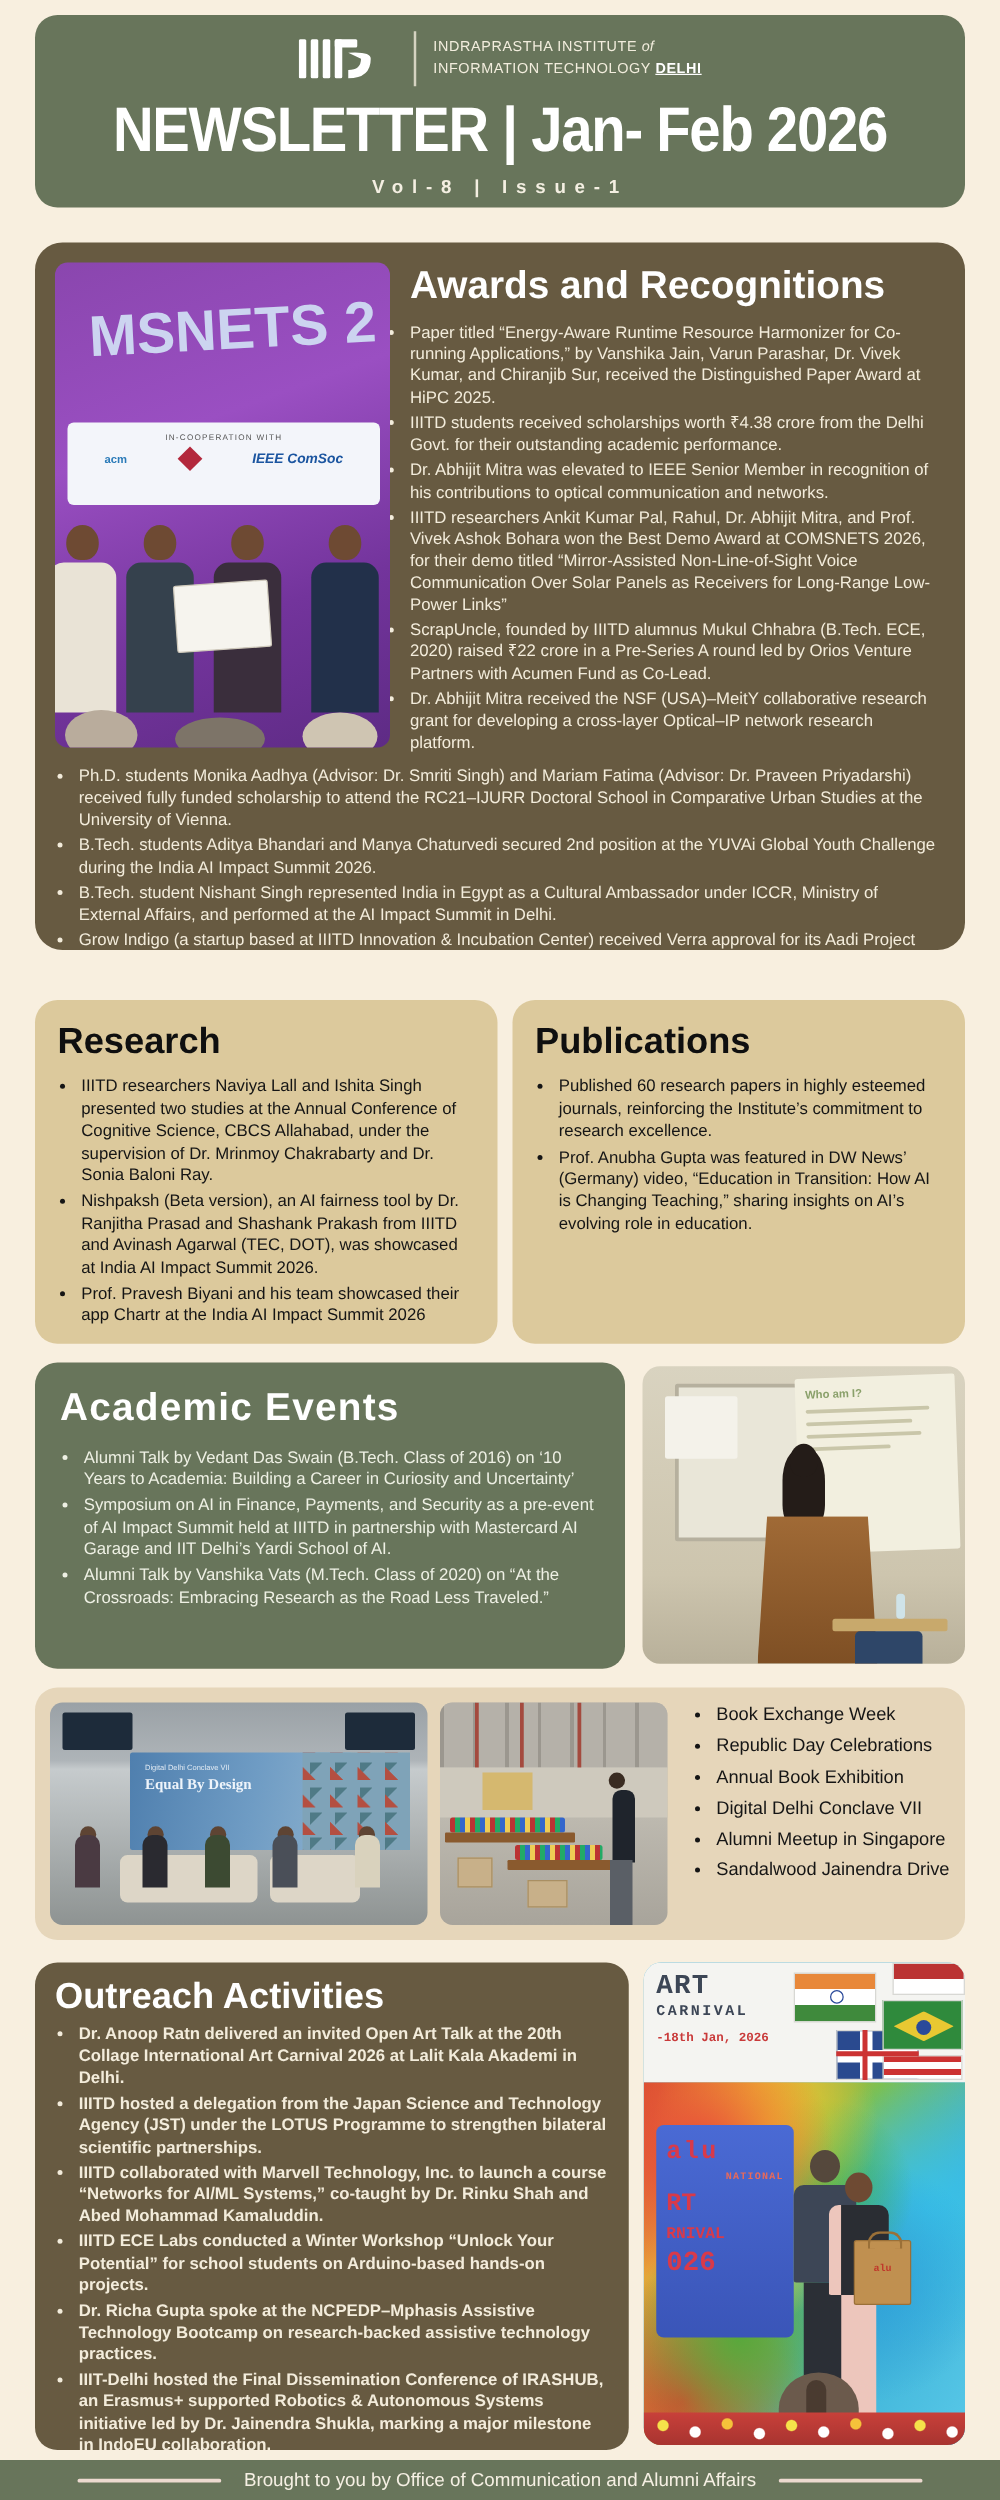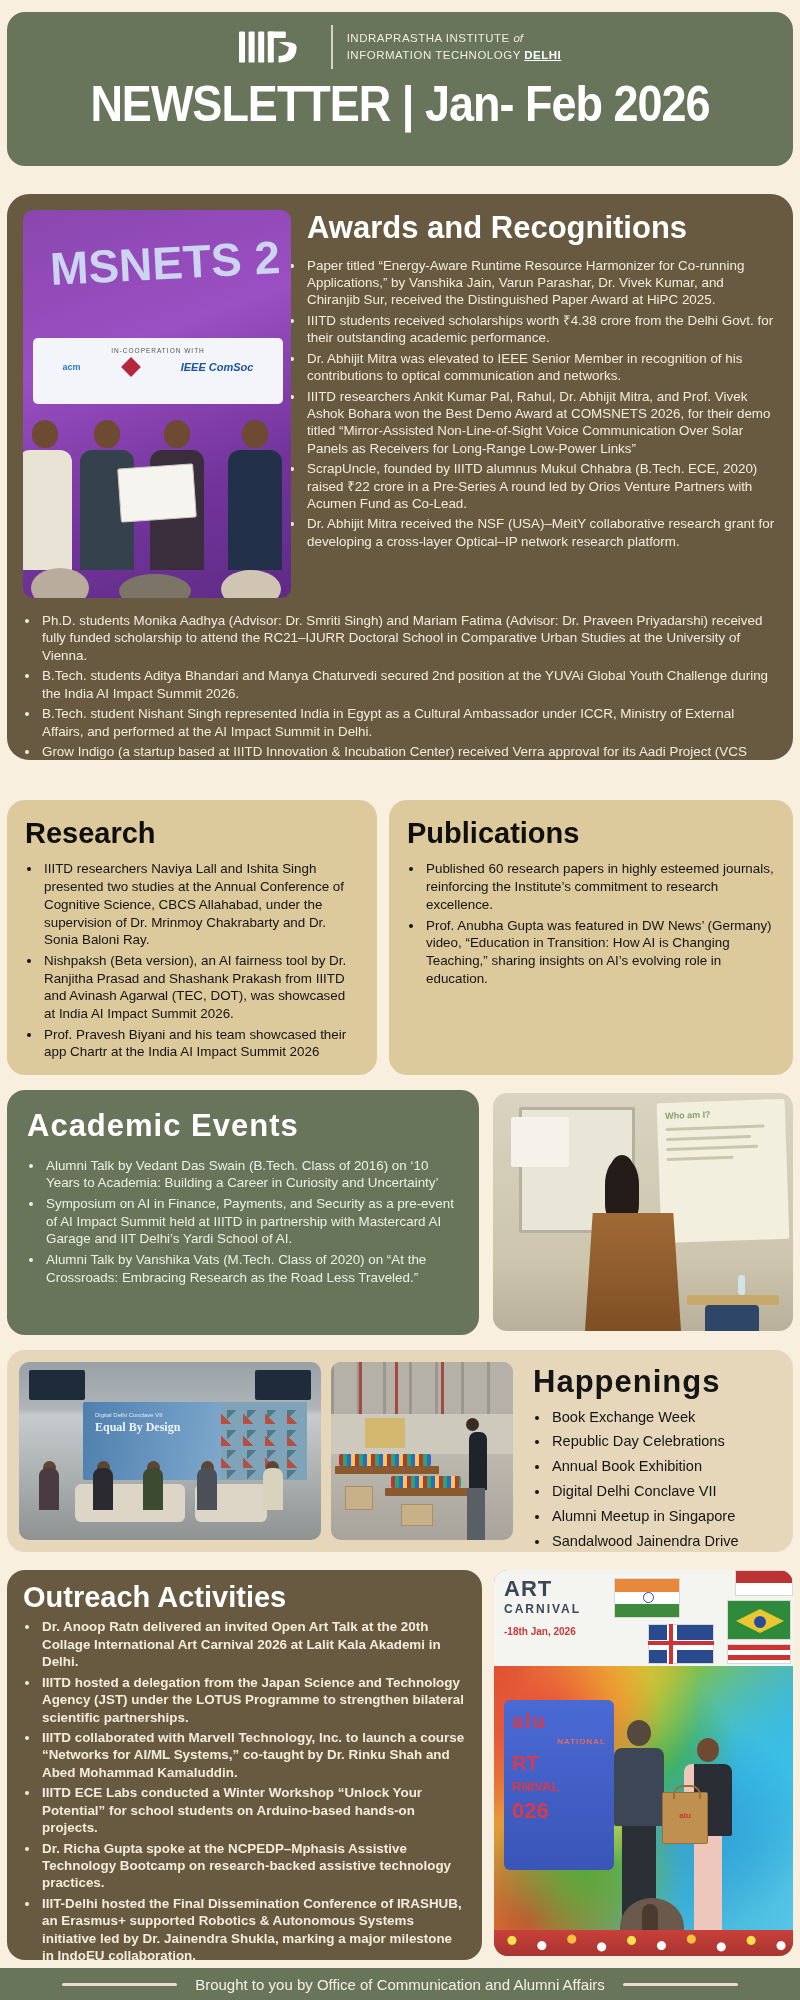--- a/index.html
+++ b/index.html
@@ -2,21 +2,21 @@
 <html><head>
 <meta charset="utf-8">
 <style>
   html,body{margin:0;padding:0;}
   body{
     width:800px;height:2000px;position:relative;overflow:hidden;
     background:#f8efdf;
     font-family:"Liberation Sans",sans-serif;
     -webkit-font-smoothing:antialiased;
   }
-  .wrap{padding:0 7px;}
+  .wrap{padding:0 28px;}
   
   .masthead{
     margin-top:12px;background:#68755b;border-radius:18px;height:154px;
     color:#fff;text-align:center;padding-top:10px;box-sizing:border-box;
   }
   .logo-row{display:flex;align-items:center;justify-content:center;gap:14px;height:50px;}
   .logo-svg{display:block;}
   .vline{width:2px;height:44px;background:#e9e4d4;opacity:.85;}
   .inst{text-align:left;font-size:11.5px;letter-spacing:.5px;line-height:1.5;color:#f2eddd;}
   .inst .of{font-style:italic;text-transform:none;letter-spacing:0;}
@@ -123,21 +123,21 @@
   .hap2 .books{position:absolute;height:12px;
     background:repeating-linear-gradient(90deg,#b33 0 4px,#2a6 4px 8px,#36c 8px 12px,#ec5 12px 16px);border-radius:2px;}
   .hap2 .fig{position:absolute;width:18px;border-radius:7px 7px 0 0;}
   .hap2 .box{position:absolute;background:#c8b089;border:1px solid #a98f63;}
   
   .outreach-row{display:flex;gap:12px;margin-top:18px;}
   .outreach-box{width:475px;background:#675a41;border-radius:18px;padding:10px 16px;
     box-sizing:border-box;height:390px;color:#f3ecdb;overflow:hidden;}
   .outreach-box h2.sec{font-size:29px;color:#fff;margin:2px 0 6px 0;}
   .outreach-box ul.bl{font-size:13.4px;line-height:1.3;font-weight:bold;}
-  .outreach-photo{flex:1;height:386px;border-radius:14px;position:relative;overflow:hidden;background:#58b7d8;}
+  .outreach-photo{flex:1;height:386px;border-radius:14px;position:relative;overflow:hidden;background:#58b7d8;font-family:Liberation Mono, monospace;}
   .op-top{position:absolute;top:0;left:0;right:0;height:96px;background:#f4f4f1;color:#3c4656;}
   .op-art{position:absolute;top:6px;left:10px;font-size:22px;font-weight:800;letter-spacing:1px;}
   .op-carn{position:absolute;top:32px;left:10px;font-size:12px;font-weight:800;letter-spacing:2px;}
   .op-date{position:absolute;top:56px;left:10px;font-size:10px;font-weight:bold;color:#c93a3a;}
   .flag{position:absolute;border:1px solid #d8d8d4;box-sizing:border-box;}
   .fl-india{top:8px;left:120px;width:66px;height:40px;
     background:linear-gradient(#e8883a 33%,#fff 33% 66%,#3f8a3c 66%);}
   .fl-chakra{position:absolute;top:22px;left:149px;width:9px;height:9px;border:1.5px solid #2a4a9a;border-radius:50%;}
   .fl-red1{top:0px;right:0px;width:58px;height:26px;background:linear-gradient(#b33 50%,#fff 50%);}
   .fl-iceland{top:54px;left:154px;width:66px;height:40px;background:#2a4a8f;}
@@ -214,20 +214,21 @@
           <path d="M66 22 q30 -2 30 8 q0 26 -30 26 l0 -11 q17 0 17 -15 z" fill="#ffffff"></path>
         </svg>
       </span>
       <span class="vline"></span>
       <div class="inst">
         <div><span>INDRAPRASTHA INSTITUTE</span> <span class="of">of</span></div>
         <div><span>INFORMATION TECHNOLOGY</span> <span class="delhi">DELHI</span></div>
       </div>
     </div>
     <div class="news-title">NEWSLETTER | Jan- Feb 2026</div>
+    <div class="vol-line">Vol-8 | Issue-1</div>
   </header>
 
   <section class="awards">
     <div class="awards-photo">
       <div class="msnets">MSNETS 2</div>
       <div class="coop-band">
         <div class="coop-txt">IN-COOPERATION WITH</div>
         <div class="coop-logos">
           <span class="acm">acm</span>
           <span class="sigc"></span>
@@ -351,21 +352,20 @@
       <div class="table" style="left:4px;bottom:66px;width:104px;"></div>
       <div class="books" style="left:60px;bottom:52px;width:70px;"></div>
       <div class="table" style="left:54px;bottom:44px;width:84px;"></div>
       <div class="box" style="left:14px;bottom:30px;width:26px;height:22px;"></div>
       <div class="box" style="left:70px;bottom:14px;width:30px;height:20px;"></div>
       <div class="fhead" style="position:absolute;top:56px;right:34px;width:13px;height:13px;border-radius:50%;background:#3a2c22;"></div>
       <div class="fig" style="right:26px;top:70px;height:58px;background:#1f242c;"></div>
       <div class="fig" style="right:28px;top:126px;height:52px;background:#5a5f66;border-radius:0;"></div>
     </div>
     <div class="hap-right">
-      <h2 class="sec">Happenings</h2>
       <ul class="bl">
           <li>Book Exchange Week</li>
           <li>Republic Day Celebrations</li>
           <li>Annual Book Exhibition</li>
           <li>Digital Delhi Conclave VII</li>
           <li>Alumni Meetup in Singapore</li>
           <li>Sandalwood Jainendra Drive</li>
         </ul>
     </div>
   </section>

